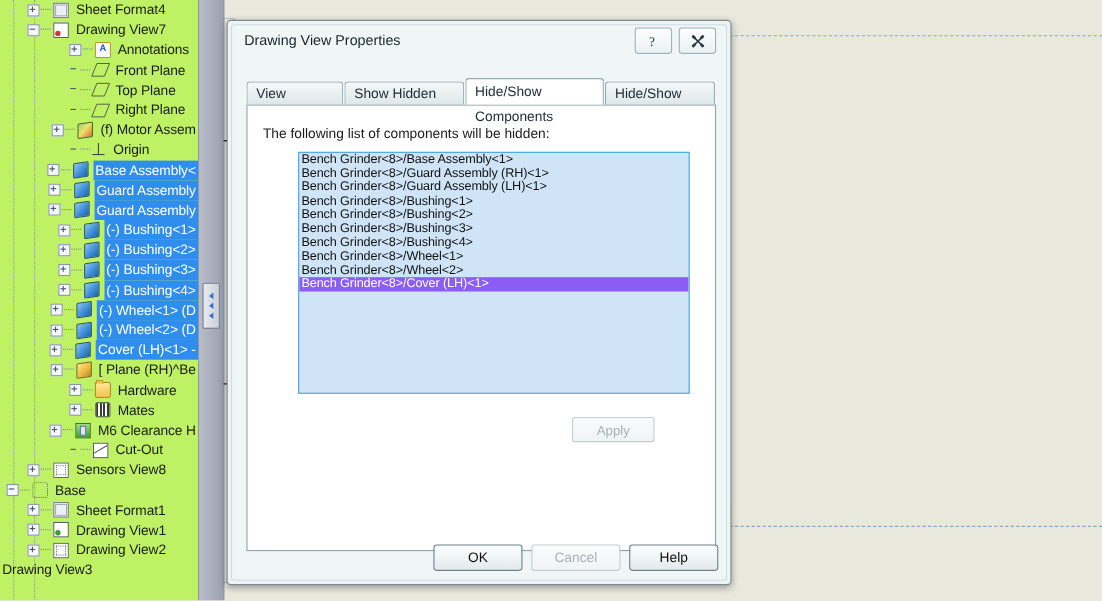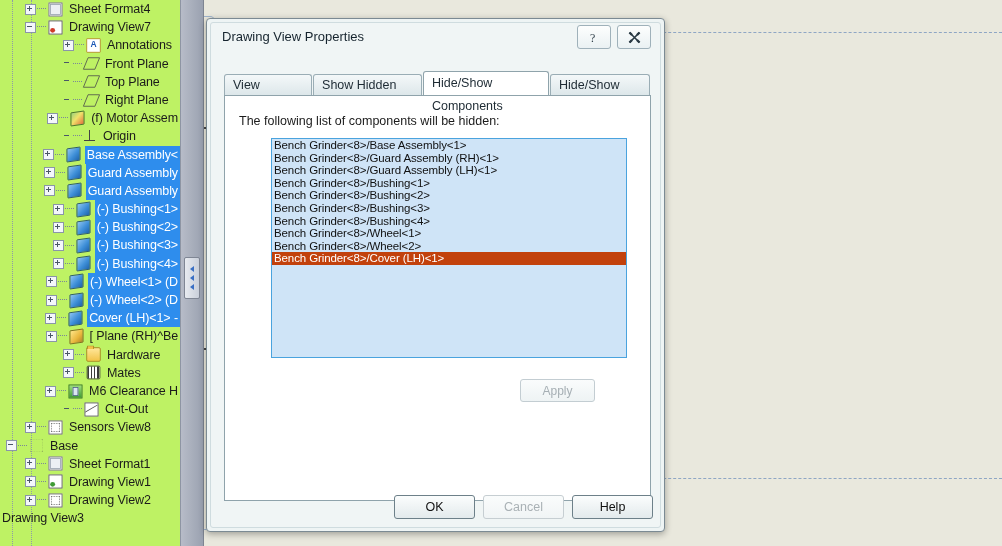--- a/index.html
+++ b/index.html
@@ -222,21 +222,21 @@
   #listbox{
     position:absolute;left:14px;top:42px;width:354px;height:218px;
     background:#cfe4f7;border:1px solid #4aa3de;overflow:hidden;
     padding:0;
     margin-left:32px;
   }
   .list-item{
     height:12.6px;line-height:12.6px;font-size:11.5px;color:#111;
     padding:0 2px;white-space:nowrap;letter-spacing:-0.1px;
   }
-  .list-item.selected{background:#c2410c;color:#ffffff;}
+  .list-item.selected{background:#8b5cf6;color:#ffffff;}
   #apply-btn{
     position:absolute;left:295px;top:283px;width:73px;height:21px;
     background:linear-gradient(#fafcfc,#eef3f4);
     border:1px solid #c3cdd2;border-radius:3px;
     font-size:12px;color:#a6afb4;
     display:flex;align-items:center;justify-content:center;
   }
   #buttonbar{
     position:absolute;left:0;right:0;bottom:0;height:32px;
   }

